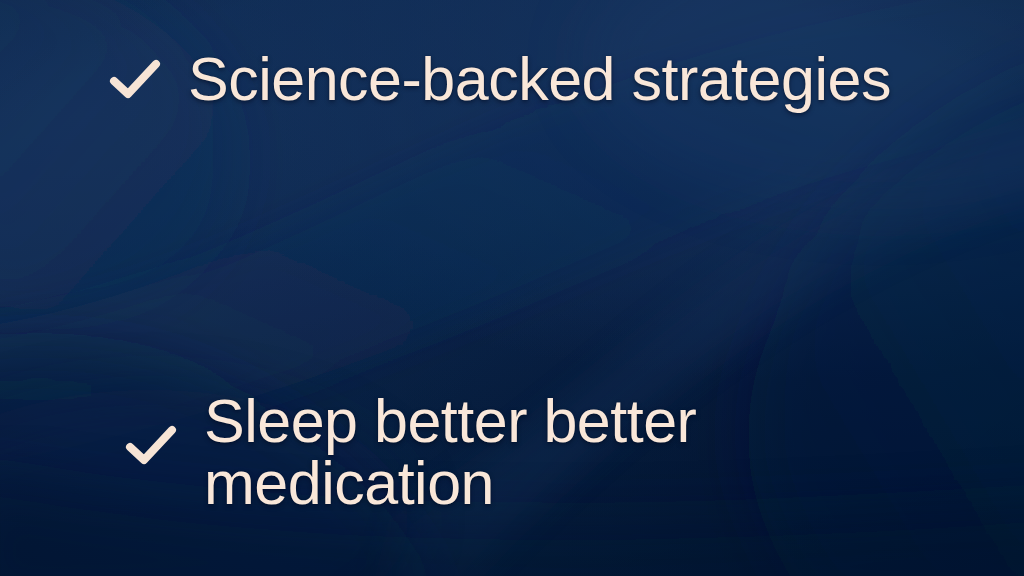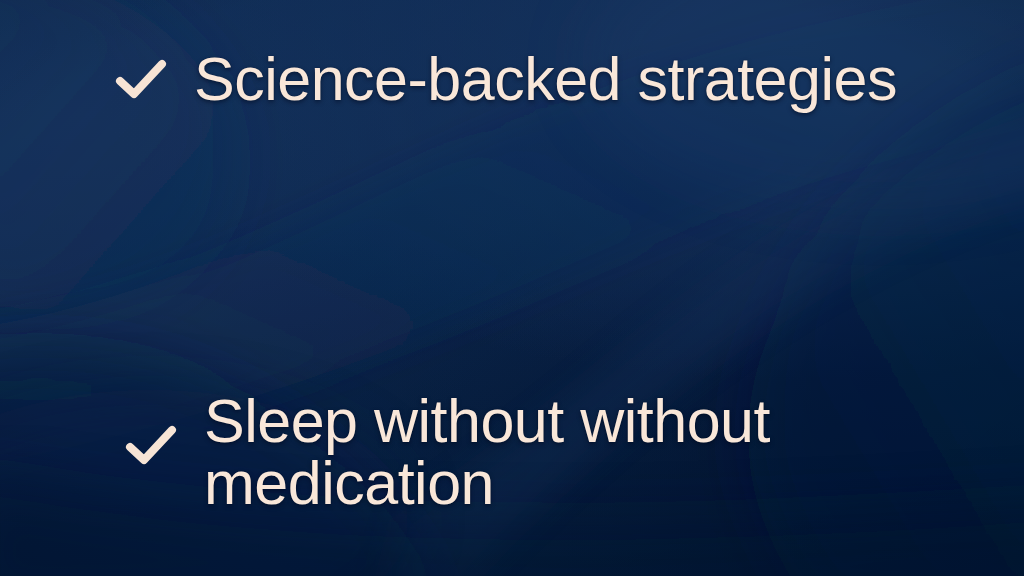--- a/index.html
+++ b/index.html
@@ -56,21 +56,21 @@
     left: 0;
     top: 0;
     width: 1024px;
     height: 576px;
   }
   .check-item {
     position: absolute;
     display: flex;
     align-items: flex-start;
   }
-  .check-item.item-0 { left: 116px; top: 48px; }
+  .check-item.item-0 { left: 110px; top: 48px; }
   .check-item.item-1 { left: 126px; top: 190px; }
   .check-item.item-2 { left: 126px; top: 390px; }
 
   .check-icon {
     flex: 0 0 auto;
     width: 52px;
     height: 62px;
     display: flex;
     align-items: center;
     justify-content: flex-start;
@@ -161,18 +161,18 @@
       <span class="check-label">Science-backed strategies</span>
     </div>
 
 
     <div class="check-item item-2">
       <span class="check-icon">
         <svg width="50" height="40" viewBox="0 0 50 40" xmlns="http://www.w3.org/2000/svg">
           <path d="M 4 22 L 18 35 L 46 5" fill="none" stroke="#F7E4D5" stroke-width="8" stroke-linecap="round" stroke-linejoin="round"></path>
         </svg>
       </span>
-      <span class="check-label">Sleep without without
+      <span class="check-label">Sleep better better
 medication</span>
     </div>
 
   </div>
 </div>
 
 </body></html>

